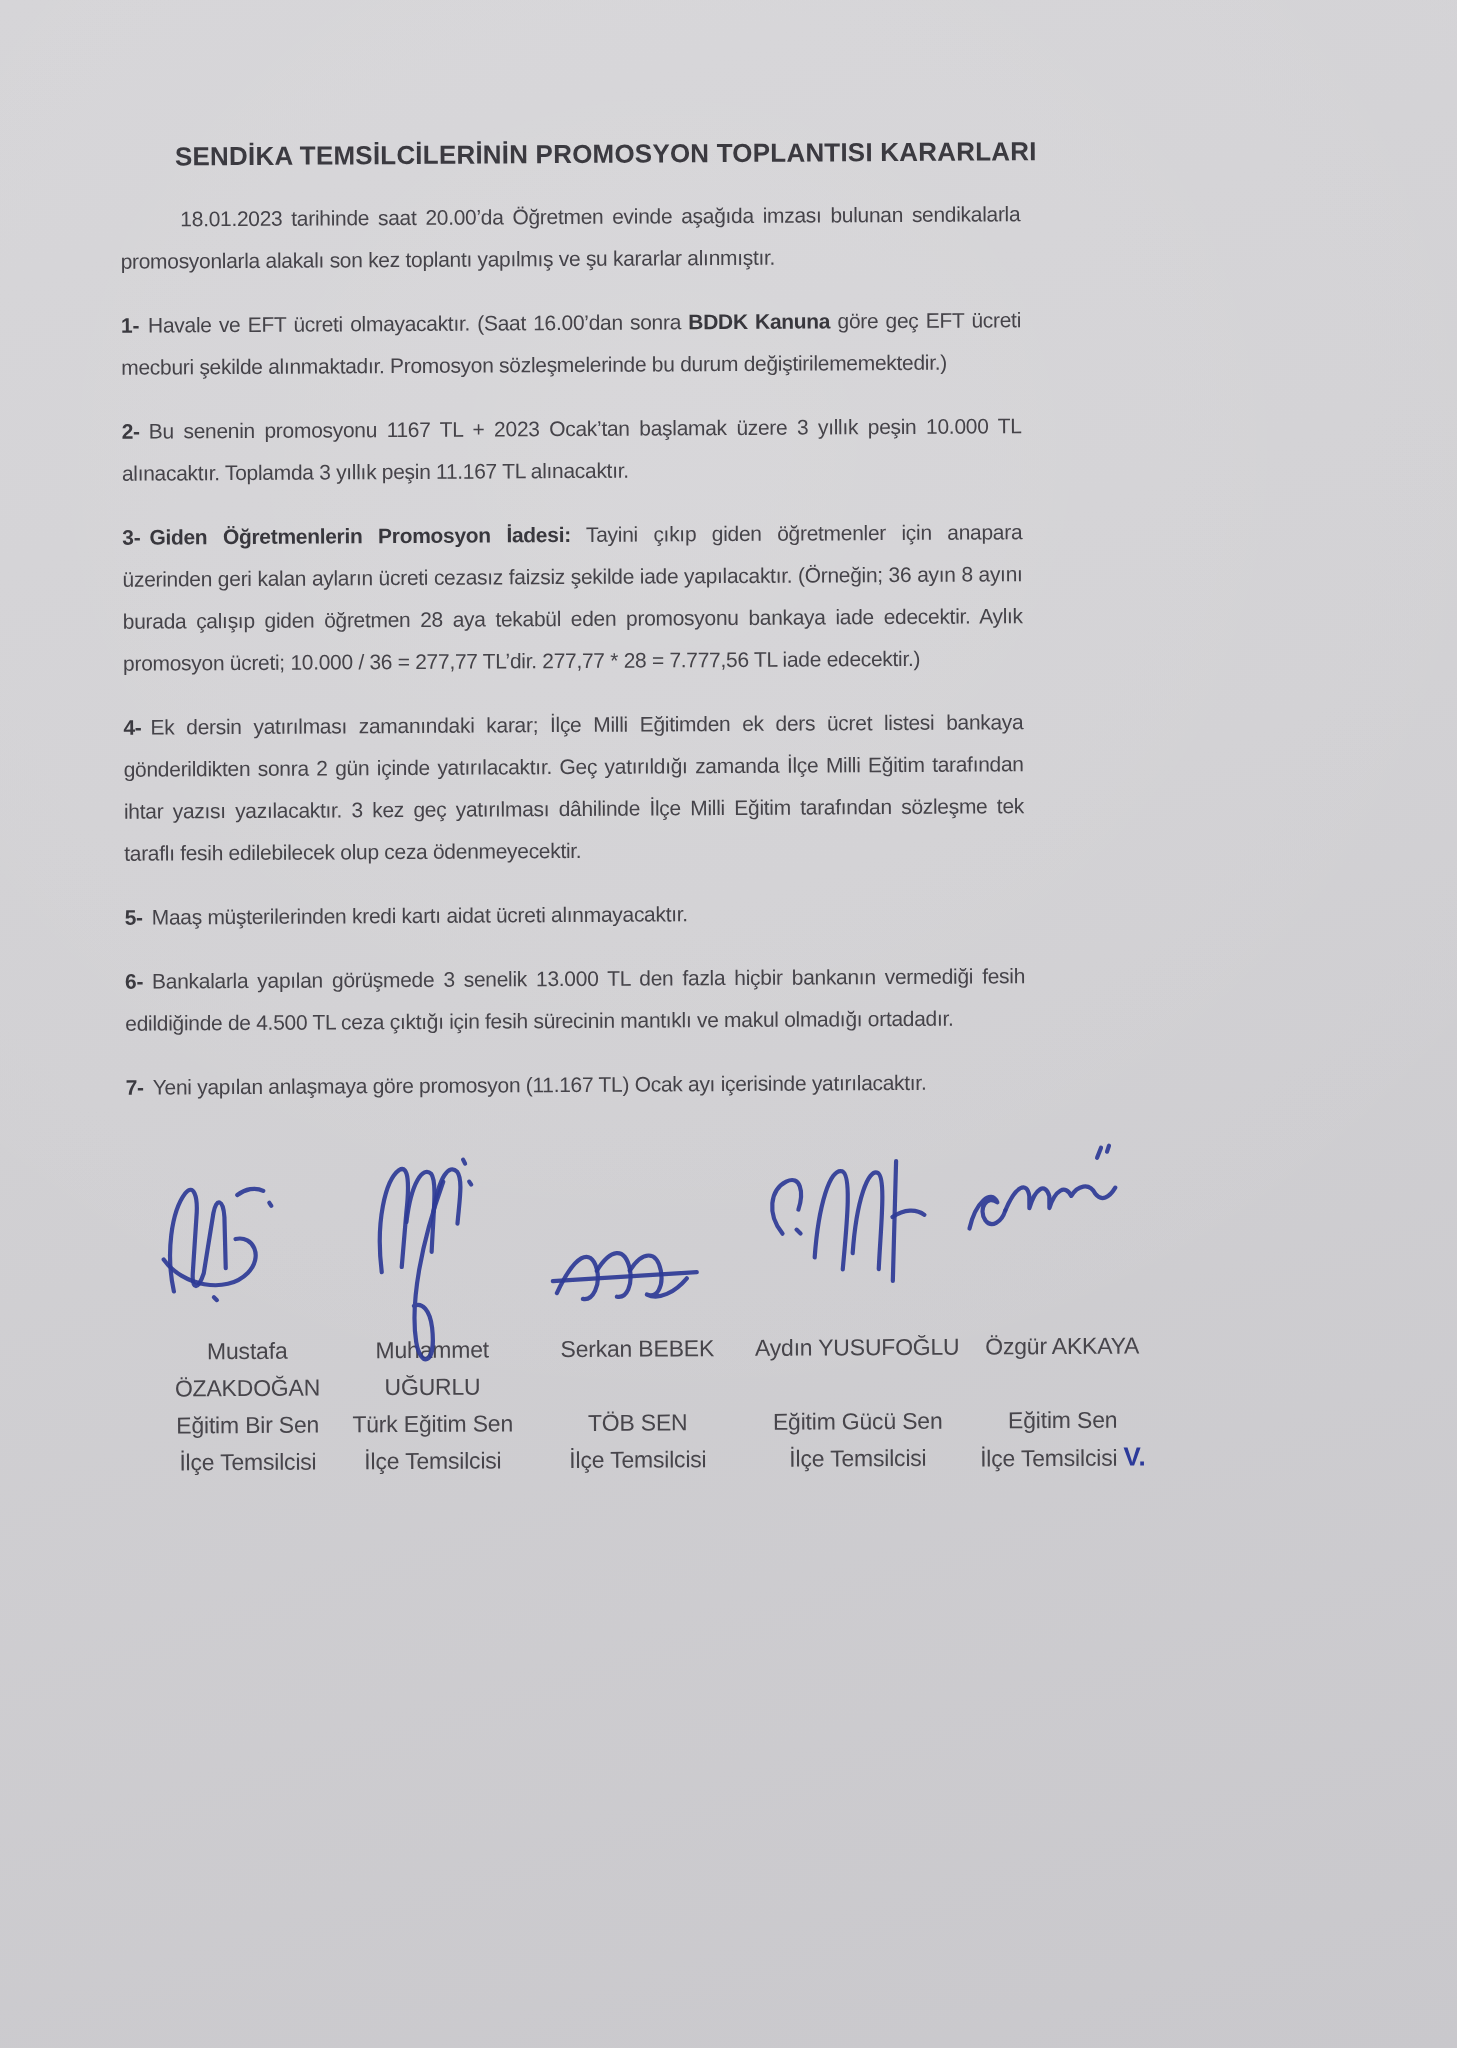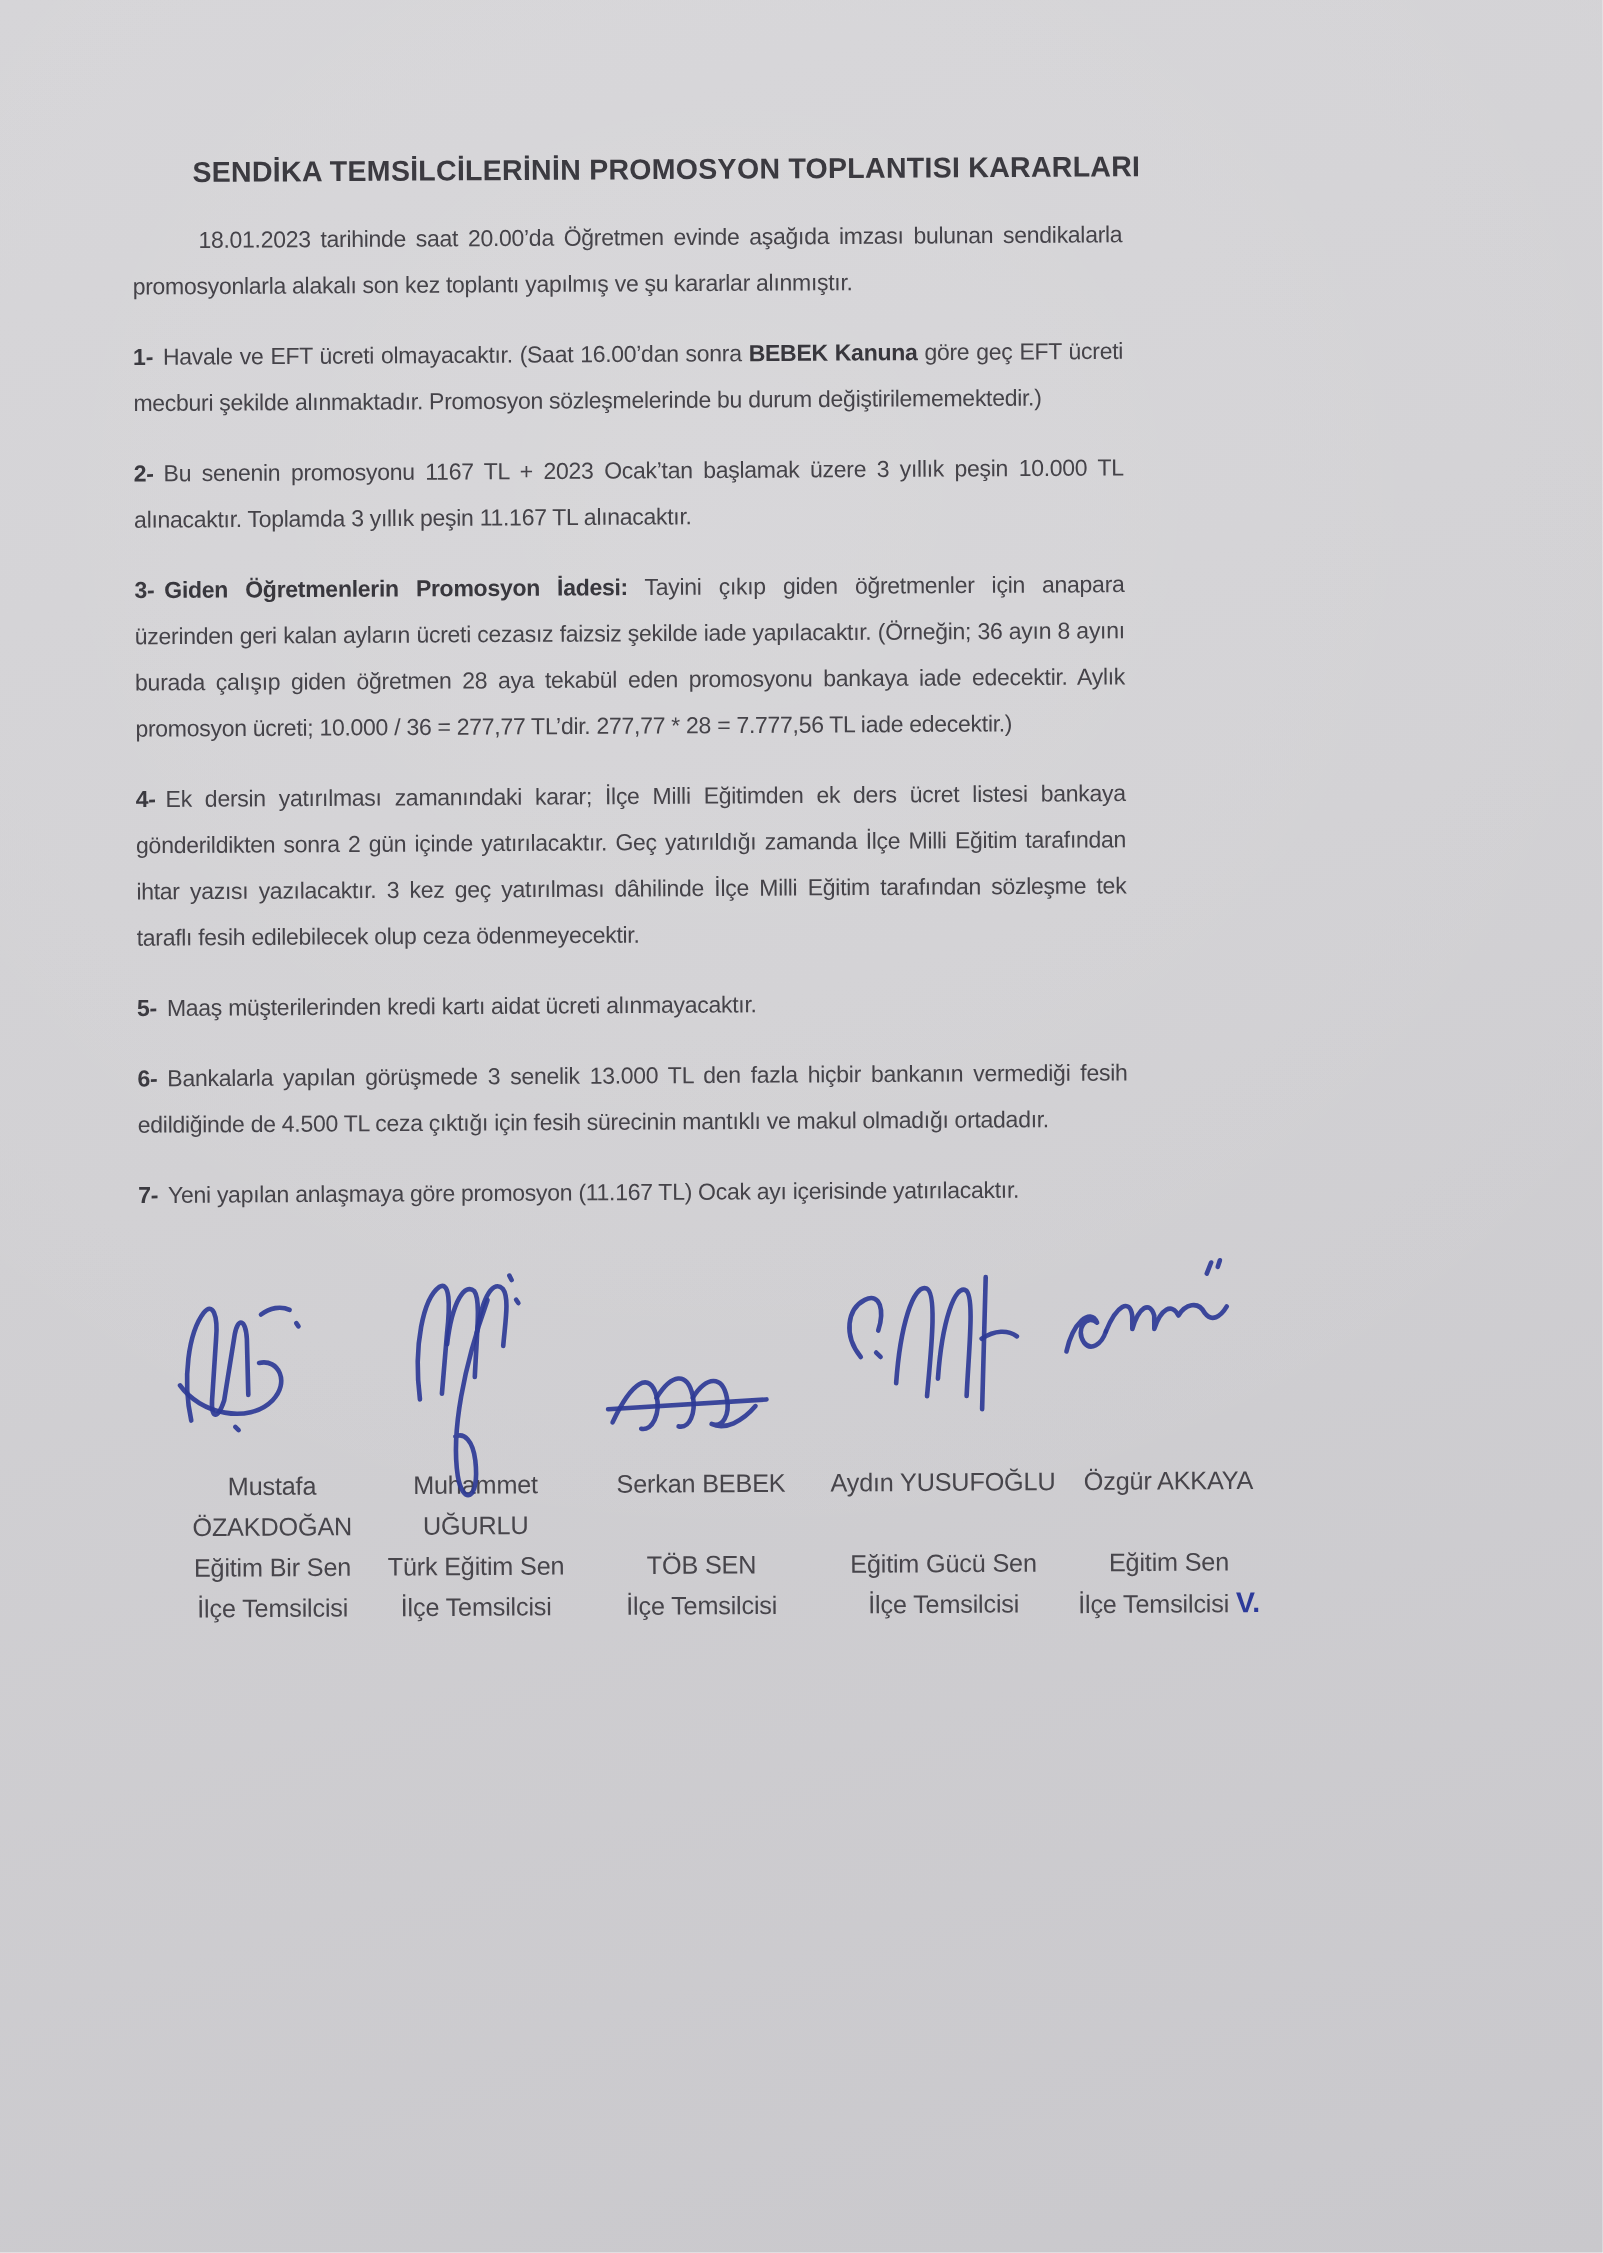--- a/index.html
+++ b/index.html
@@ -53,21 +53,21 @@
 <body>
 
 <div class="page">
   <div class="sheet">
 
     <div class="textcol">
       <h1 class="doc-title">SENDİKA TEMSİLCİLERİNİN PROMOSYON TOPLANTISI KARARLARI</h1>
 
       <p class="intro">18.01.2023 tarihinde saat 20.00’da Öğretmen evinde aşağıda imzası bulunan sendikalarla promosyonlarla alakalı son kez toplantı yapılmış ve şu kararlar alınmıştır.</p>
 
-      <p class="item"><span class="num">1-</span><span>Havale ve EFT ücreti olmayacaktır. (Saat 16.00’dan sonra </span><b>BEBEK Kanuna</b><span> göre geç EFT ücreti mecburi şekilde alınmaktadır. Promosyon sözleşmelerinde bu durum değiştirilememektedir.)</span></p>
+      <p class="item"><span class="num">1-</span><span>Havale ve EFT ücreti olmayacaktır. (Saat 16.00’dan sonra </span><b>BDDK Kanuna</b><span> göre geç EFT ücreti mecburi şekilde alınmaktadır. Promosyon sözleşmelerinde bu durum değiştirilememektedir.)</span></p>
 
       <p class="item"><span class="num">2-</span><span></span><b></b><span>Bu senenin promosyonu 1167 TL + 2023 Ocak’tan başlamak üzere 3 yıllık peşin 10.000 TL alınacaktır. Toplamda 3 yıllık peşin 11.167 TL alınacaktır.</span></p>
 
       <p class="item"><span class="num">3-</span><span></span><b>Giden Öğretmenlerin Promosyon İadesi:</b><span> Tayini çıkıp giden öğretmenler için anapara üzerinden geri kalan ayların ücreti cezasız faizsiz şekilde iade yapılacaktır. (Örneğin; 36 ayın 8 ayını burada çalışıp giden öğretmen 28 aya tekabül eden promosyonu bankaya iade edecektir. Aylık promosyon ücreti; 10.000 / 36 = 277,77 TL’dir. 277,77 * 28 = 7.777,56 TL iade edecektir.)</span></p>
 
       <p class="item"><span class="num">4-</span><span></span><b></b><span>Ek dersin yatırılması zamanındaki karar; İlçe Milli Eğitimden ek ders ücret listesi bankaya gönderildikten sonra 2 gün içinde yatırılacaktır. Geç yatırıldığı zamanda İlçe Milli Eğitim tarafından ihtar yazısı yazılacaktır. 3 kez geç yatırılması dâhilinde İlçe Milli Eğitim tarafından sözleşme tek taraflı fesih edilebilecek olup ceza ödenmeyecektir.</span></p>
 
       <p class="item"><span class="num">5-</span><span></span><b></b><span>Maaş müşterilerinden kredi kartı aidat ücreti alınmayacaktır.</span></p>
 
       <p class="item"><span class="num">6-</span><span></span><b></b><span>Bankalarla yapılan görüşmede 3 senelik 13.000 TL den fazla hiçbir bankanın vermediği fesih edildiğinde de 4.500 TL ceza çıktığı için fesih sürecinin mantıklı ve makul olmadığı ortadadır.</span></p>

